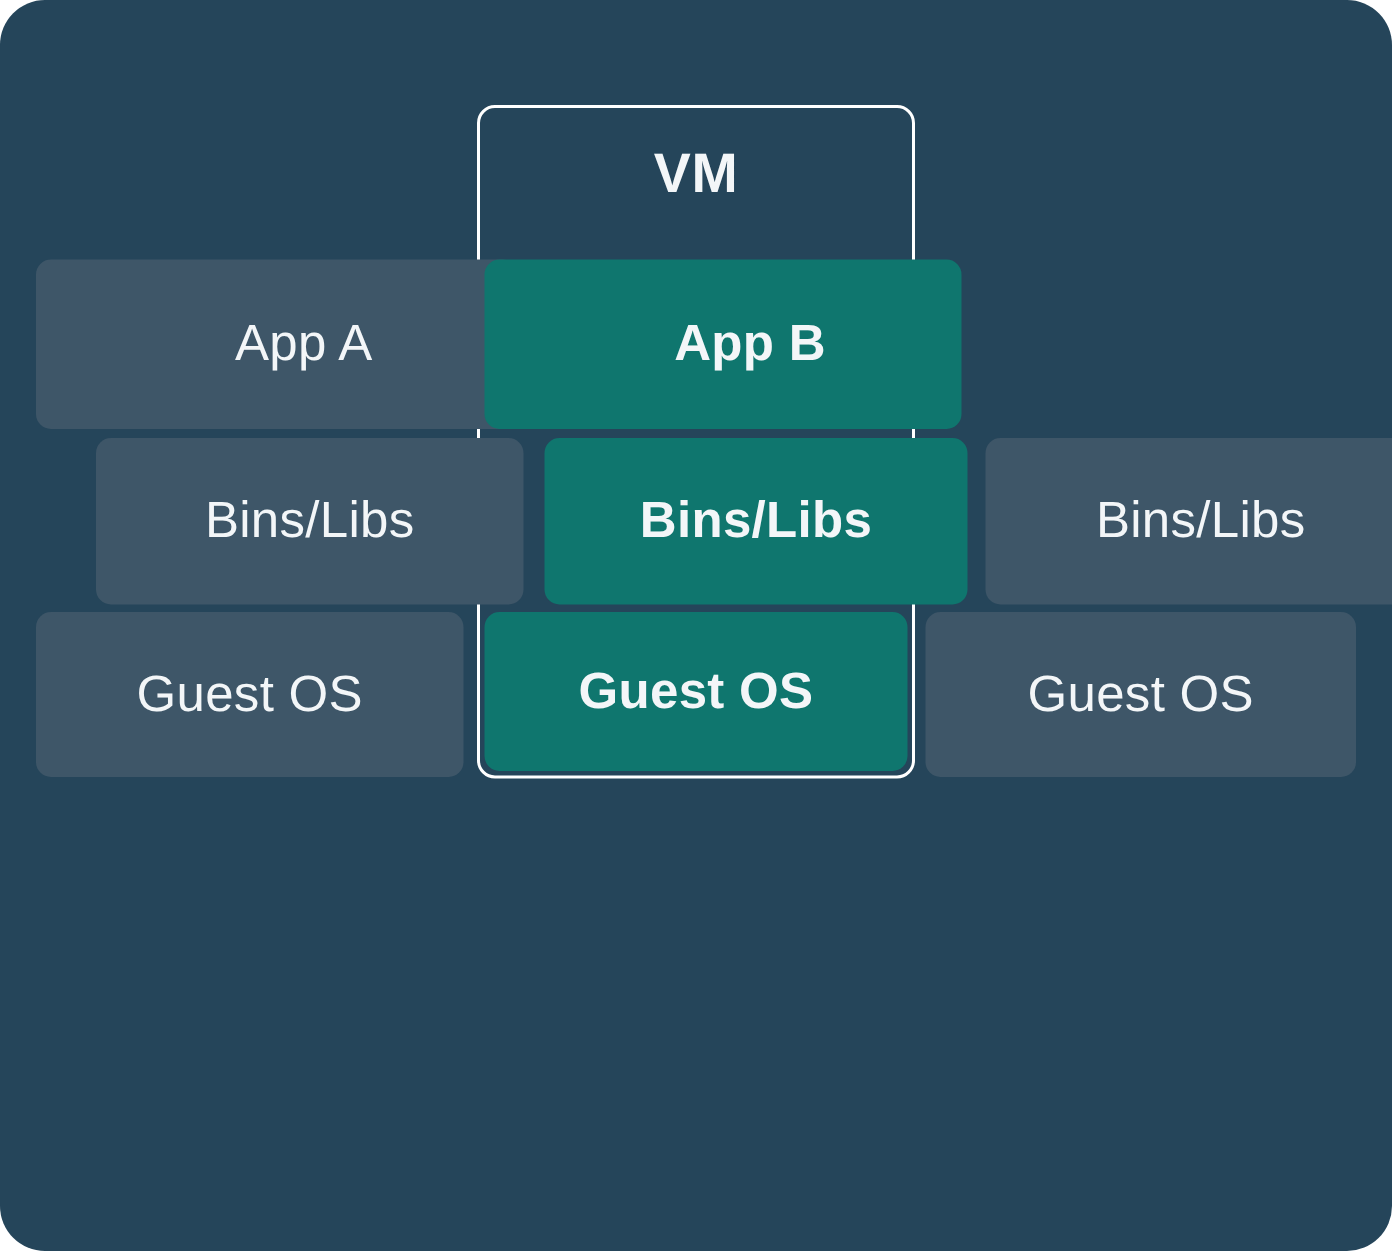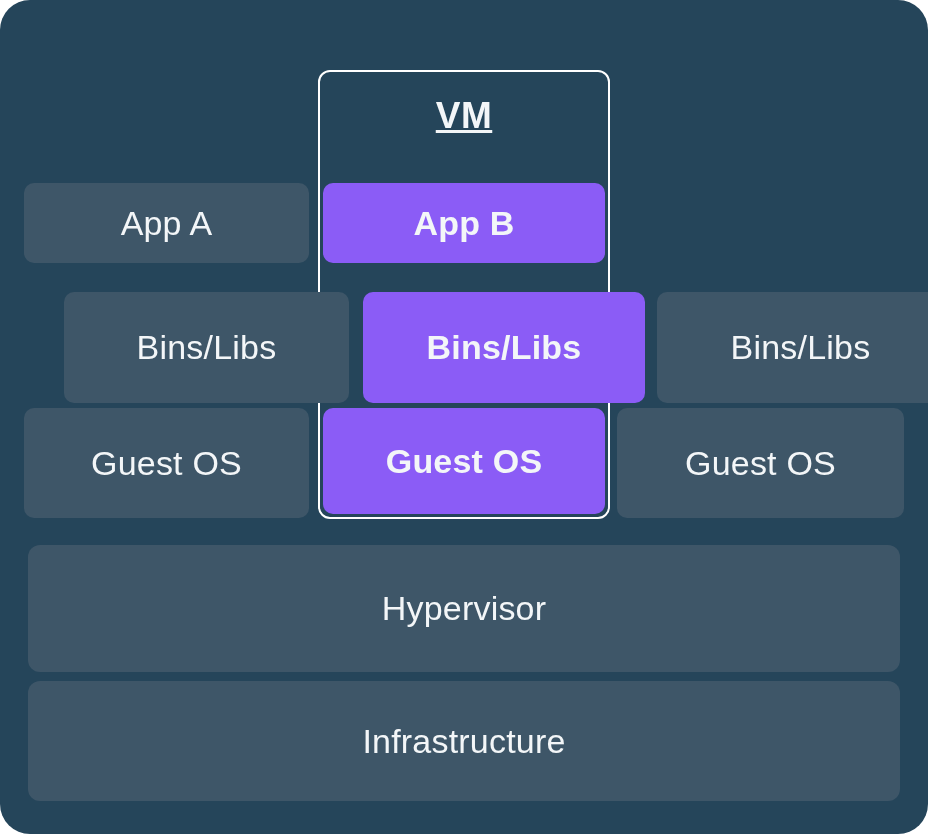--- a/index.html
+++ b/index.html
@@ -14,39 +14,39 @@
     height: 834px;
     background: #25455A;
     border-radius: 30px;
     overflow: hidden;
   }
   
   .col-a { left: 24px;  width: 285px; }
   .col-b { left: 323px; width: 282px; }
   .col-c { left: 617px; width: 287px; }
   
-  .row-1 { top: 183px; height: 80px; }
+  .row-1 { top: 173px; height: 113px; padding-left: 36px; }
   .row-2 { top: 292px; height: 111px; margin-left: 40px; }
   .row-3 { top: 408px; height: 110px; }
   .row-3-mid { top: 408px; height: 106px; }
 
   .cell {
     position: absolute;
     background: #3E5668;
     border-radius: 10px;
     display: flex;
     align-items: center;
     justify-content: center;
     color: #F3F6F8;
     font-size: 34px;
     font-weight: 400;
     letter-spacing: 0.2px;
   }
   .cell.mid {
-    background: #8b5cf6;
+    background: #0f766e;
     font-weight: 600;
   }
 
   .vm-outline {
     position: absolute;
     left: 318px;
     top: 70px;
     width: 292px;
     height: 449px;
     border: 2.5px solid #FFFFFF;
@@ -60,21 +60,20 @@
     top: 70px;
     width: 292px;
     height: 91px;
     display: flex;
     align-items: center;
     justify-content: center;
     color: #F3F6F8;
     font-size: 37px;
     font-weight: 600;
     letter-spacing: 0.5px;
-    text-decoration: underline;
   }
 
   .bar {
     position: absolute;
     left: 28px;
     width: 872px;
     background: #3E5668;
     border-radius: 12px;
     display: flex;
     align-items: center;
@@ -99,16 +98,14 @@
   <div class="cell col-a row-2">Bins/Libs</div>
   <div class="cell col-a row-3">Guest OS</div>
 
   <div class="cell mid col-b row-1">App B</div>
   <div class="cell mid col-b row-2">Bins/Libs</div>
   <div class="cell mid col-b row-3-mid">Guest OS</div>
 
   <div class="cell col-c row-2">Bins/Libs</div>
   <div class="cell col-c row-3">Guest OS</div>
 
-  <div class="bar hypervisor">Hypervisor</div>
-  <div class="bar infra">Infrastructure</div>
 
 </div>
 
 </body></html>

